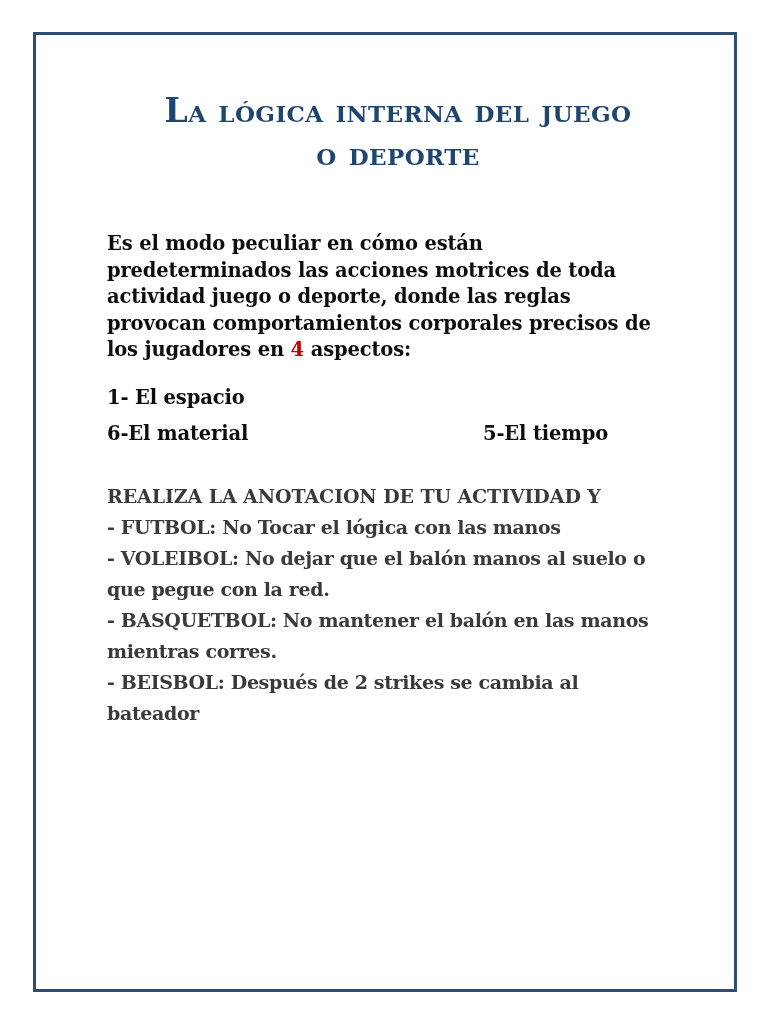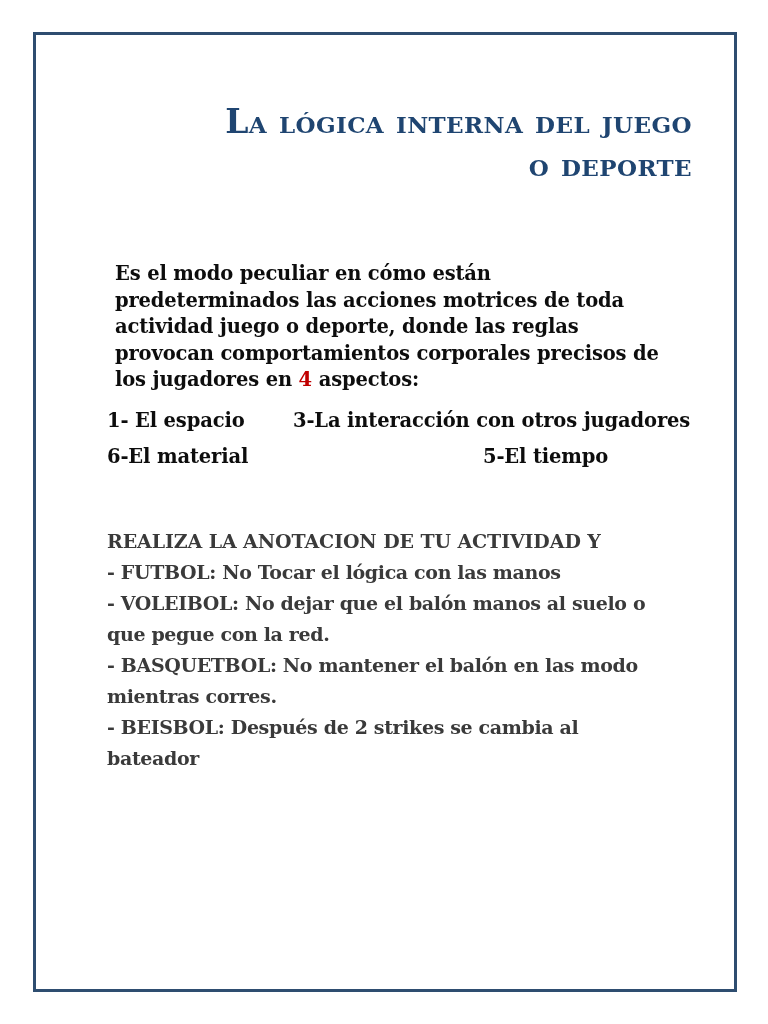--- a/index.html
+++ b/index.html
@@ -39,57 +39,57 @@
 
   .content {
     position: absolute;
     left: 71px;   
     top: 50px;
     width: 570px;
   }
 
   
   .doc-title {
-    margin: 15px;
+    margin: 4px;
     padding: 0 0 0 4px;
-    text-align: right;
+    text-align: center;
     color: #1f4571;
     font-family: "DejaVu Serif", "Liberation Serif", serif;
     font-weight: bold;
     font-size: 33px;
     font-variant: small-caps;
     letter-spacing: 0.4px;
     line-height: 43px;
     width: 566px;
   }
 
   
   .intro {
-    margin: 8px;
+    margin: 0;
     padding: 0;
     color: #0d0d0d;
     font-family: "DejaVu Serif", "Liberation Serif", serif;
     font-weight: bold;
     font-size: 19.5px;
     line-height: 26.5px;
     letter-spacing: -0.15px;
     width: 566px;
   }
 
   .intro-spacer {
     height: 52px;
   }
 
   .accent-number {
     color: #c00000;
   }
 
   
   .aspects {
-    margin-top: 14px;
+    margin-top: 21px;
     color: #0d0d0d;
     font-family: "DejaVu Serif", "Liberation Serif", serif;
     font-weight: bold;
     font-size: 19.5px;
     line-height: 26px;
     letter-spacing: -0.15px;
   }
 
   .aspect-row {
     position: relative;
@@ -112,21 +112,21 @@
 
   .aspect-right-b {
     position: absolute;
     left: 376px;
     top: 0;
     white-space: nowrap;
   }
 
   
   .tasks {
-    margin-top: 46px;
+    margin-top: 24px;
     color: #3a3a3a;
     font-family: "DejaVu Serif", "Liberation Serif", serif;
     font-weight: bold;
     font-size: 19px;
     line-height: 31px;
     letter-spacing: -0.35px;
     width: 566px;
   }
 
   .task-line {
@@ -154,33 +154,32 @@
         <span>o deporte</span>
       </h1>
 
       <div class="intro-spacer"></div>
 
       <p class="intro"><span>Es el modo peculiar en cómo están predeterminados las acciones motrices de toda actividad juego o deporte, donde las reglas provocan comportamientos corporales precisos de los jugadores en </span><span class="accent-number">4</span><span> aspectos:</span></p>
 
       <div class="aspects">
         <div class="aspect-row">
           <span class="aspect-left">1- El espacio</span>
-          <span class="aspect-right-a">3-La interacción con otros jugadores</span>
         </div>
         <div class="aspect-row">
           <span class="aspect-left">6-El material</span>
           <span class="aspect-right-b">5-El tiempo</span>
         </div>
       </div>
 
       <div class="tasks">
         <p class="task-line task-heading">REALIZA LA ANOTACION DE TU ACTIVIDAD Y</p>
         <p class="task-line">- FUTBOL: No Tocar el lógica con las manos</p>
         <p class="task-line">- VOLEIBOL: No dejar que el balón manos al suelo o que pegue con la red.</p>
-        <p class="task-line">- BASQUETBOL: No mantener el balón en las modo mientras corres.</p>
+        <p class="task-line">- BASQUETBOL: No mantener el balón en las manos mientras corres.</p>
         <p class="task-line">- BEISBOL: Después de 2 strikes se cambia al bateador</p>
       </div>
 
     </div>
 
   </div>
 
 </div>
 
 </body></html>

